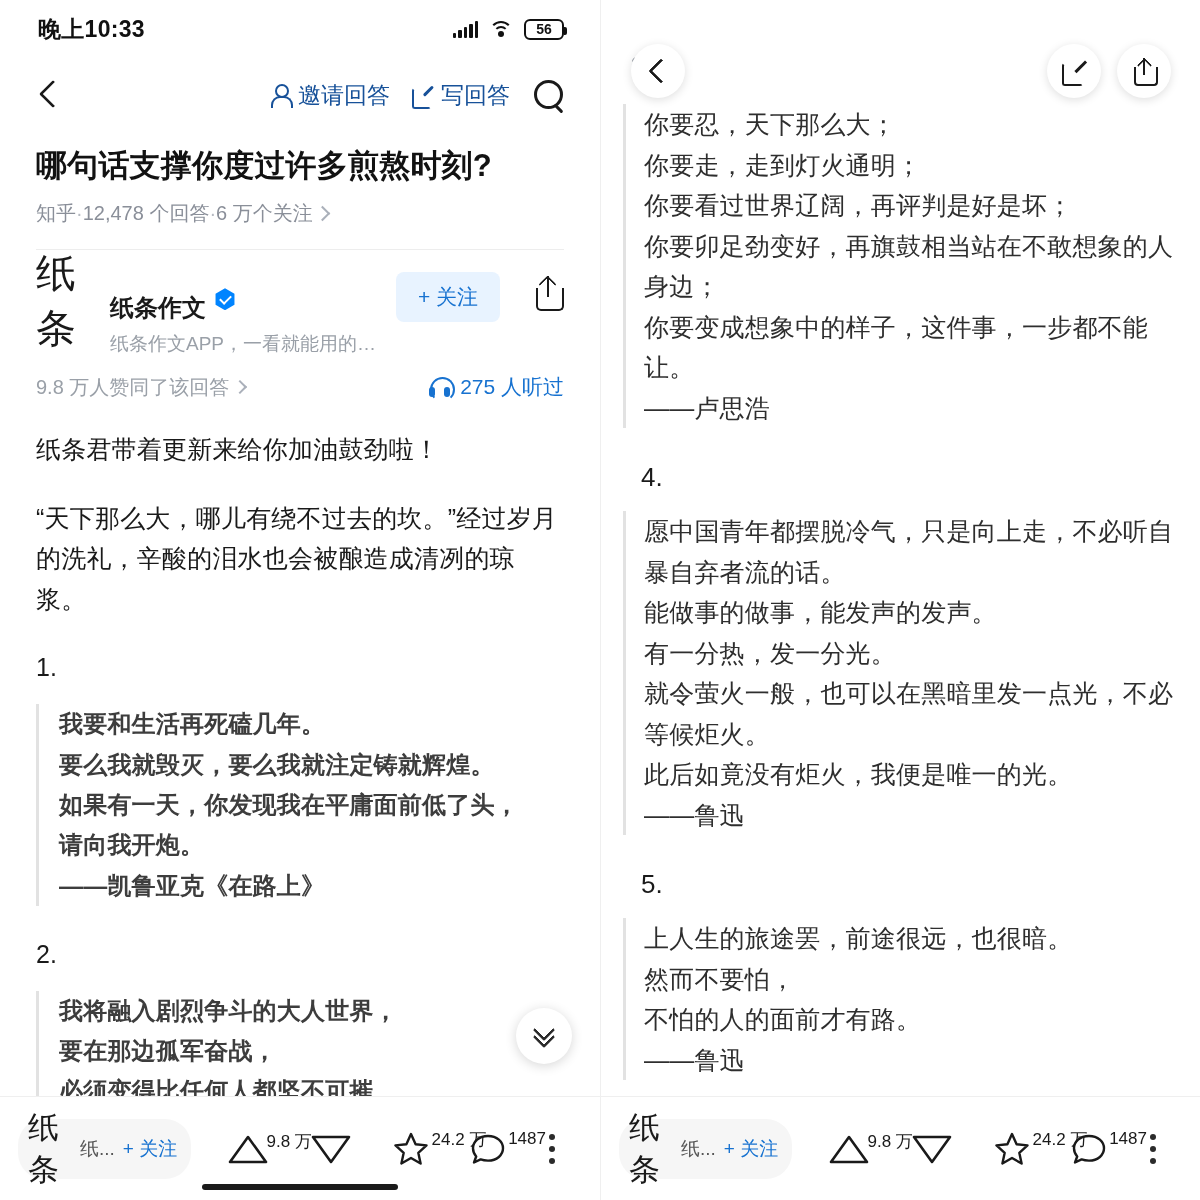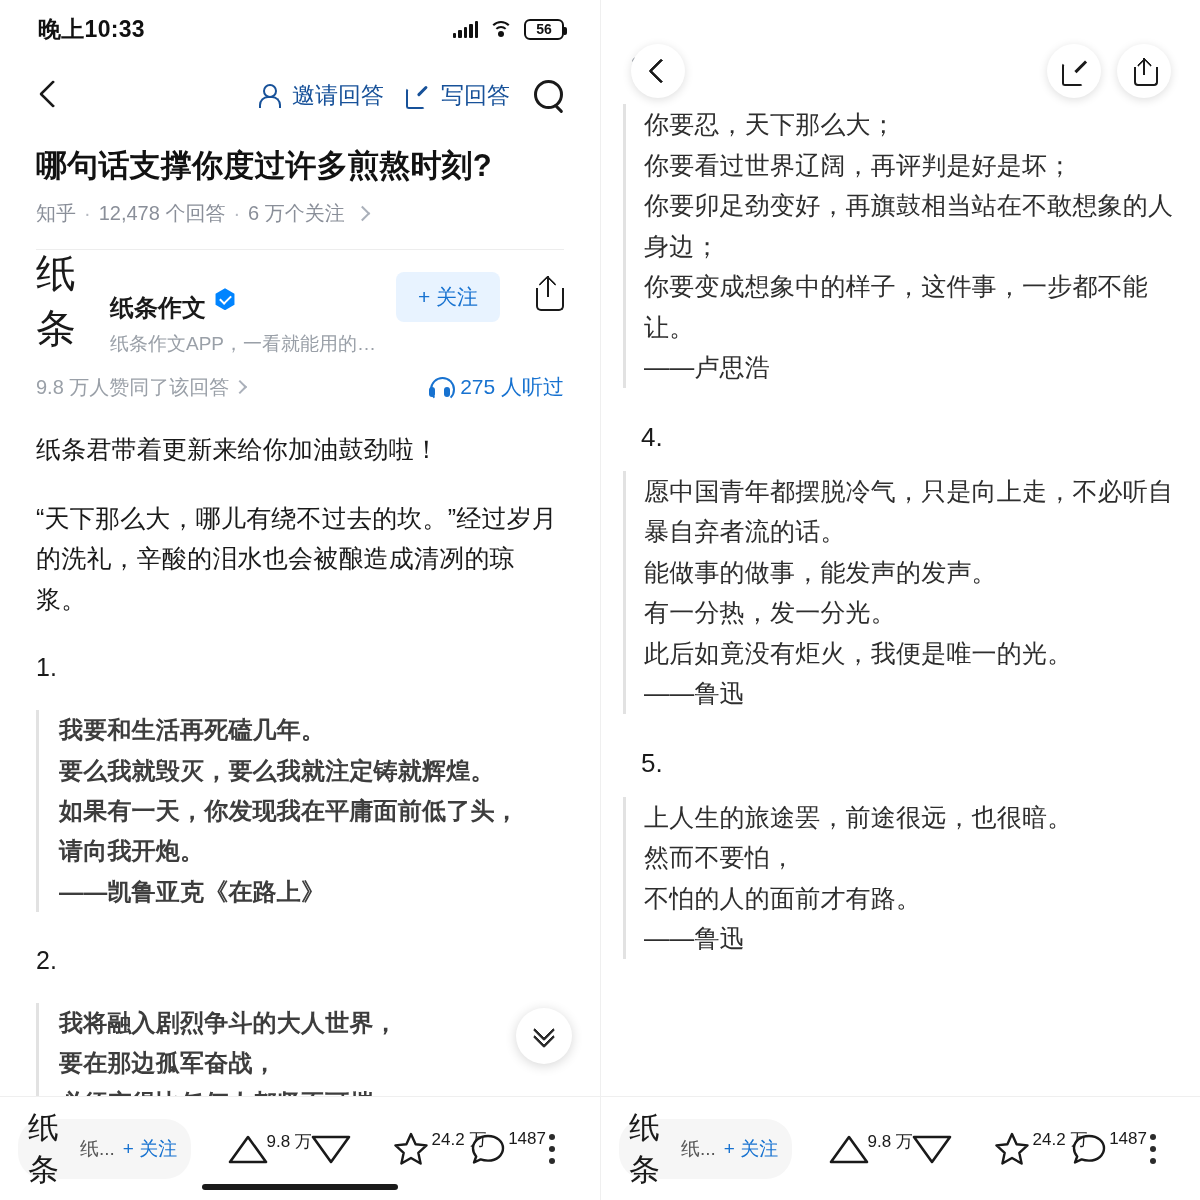--- a/index.html
+++ b/index.html
@@ -60,21 +60,21 @@
     width: 34px; height: 34px; position: relative; cursor: pointer;
   }
   .back-chevron::before {
     content:""; position:absolute; left: 9px; top: 6px;
     width: 17px; height: 17px; border-left: 3.5px solid #1a1a1a;
     border-bottom: 3.5px solid #1a1a1a; transform: rotate(45deg);
     border-radius: 2px;
   }
   .nav-actions { display:flex; align-items:center; gap: 22px; }
   .nav-link {
-    display:flex; align-items:center; gap: 14px;
+    display:flex; align-items:center; gap: 8px;
     color: #175199; font-size: 23px; font-weight: 500;
   }
   .ico-person { width:20px; height:22px; position:relative; }
   .ico-person::before {
     content:""; position:absolute; left:5px; top:0; width:10px; height:10px;
     border: 2.4px solid #175199; border-radius:50%;
   }
   .ico-person::after {
     content:""; position:absolute; left:1px; top:12px; width:18px; height:10px;
     border: 2.4px solid #175199; border-bottom:none;
@@ -101,21 +101,21 @@
     background:#1a1a1a; transform: rotate(45deg); border-radius:2px;
   }
 
   
   .q-title {
     padding: 14px 36px 0; font-size: 31px; font-weight: 700;
     line-height: 1.3; letter-spacing: .2px; color: #121212;
   }
   .q-meta {
     padding: 14px 36px 0; font-size: 20px; color: #8a8f99;
-    display:flex; align-items:center; gap: 8px;
+    display:flex; align-items:center; 
   }
   .q-meta .dot { color:#b6bac2; }
   .q-meta .chev {
     width:11px;height:11px;border-right:2.4px solid #aab0ba;
     border-top:2.4px solid #aab0ba; transform: rotate(45deg); margin-left:4px;
   }
   .divider { height:1px; background:#ededed; margin: 22px 36px 0; }
 
   
   .author-row {
@@ -193,21 +193,21 @@
   
   .answer { padding: 0 36px; }
   .para {
     font-size: 25px; line-height: 1.62; color:#1a1a1a; margin-top: 28px;
     letter-spacing: .2px;
   }
   .list-num {
     font-size: 25px; color:#1a1a1a; margin-top: 34px; font-weight: 400;
   }
   .quote {
-    margin-top: 28px; padding-left: 20px; border-left: 3px solid #e2e2e2;
+    margin-top: 22px; padding-left: 20px; border-left: 3px solid #e2e2e2;
     font-size: 24px; line-height: 1.68; color: #3d3d3d; font-weight: 600;
     letter-spacing: .2px;
   }
   .quote .src { font-weight: 600; color:#3d3d3d; }
 
   
   .pane-right .answer { padding: 0 22px 0 22px; }
   .r-quote {
     padding-left: 18px; border-left: 3px solid #e2e2e2;
     font-size: 25px; line-height: 1.62; color:#2e2e2e; font-weight: 500;
@@ -486,31 +486,33 @@
           <span class="ico-share2">
               <span class="sa"></span>
             </span>
         </div>
       </div>
     </div>
 
     <div class="answer" style="padding-top: 104px;">
       <div class="r-quote">
         <div>你要忍，天下那么大；</div>
+        <div>你要走，走到灯火通明；</div>
         <div>你要看过世界辽阔，再评判是好是坏；</div>
         <div>你要卯足劲变好，再旗鼓相当站在不敢想象的人身边；</div>
         <div>你要变成想象中的样子，这件事，一步都不能让。</div>
         <div>——卢思浩</div>
       </div>
 
       <div class="r-num">4.</div>
       <div class="r-quote">
         <div>愿中国青年都摆脱冷气，只是向上走，不必听自暴自弃者流的话。</div>
         <div>能做事的做事，能发声的发声。</div>
         <div>有一分热，发一分光。</div>
+        <div>就令萤火一般，也可以在黑暗里发一点光，不必等候炬火。</div>
         <div>此后如竟没有炬火，我便是唯一的光。</div>
         <div>——鲁迅</div>
       </div>
 
       <div class="r-num">5.</div>
       <div class="r-quote">
         <div>上人生的旅途罢，前途很远，也很暗。</div>
         <div>然而不要怕，</div>
         <div>不怕的人的面前才有路。</div>
         <div>——鲁迅</div>

